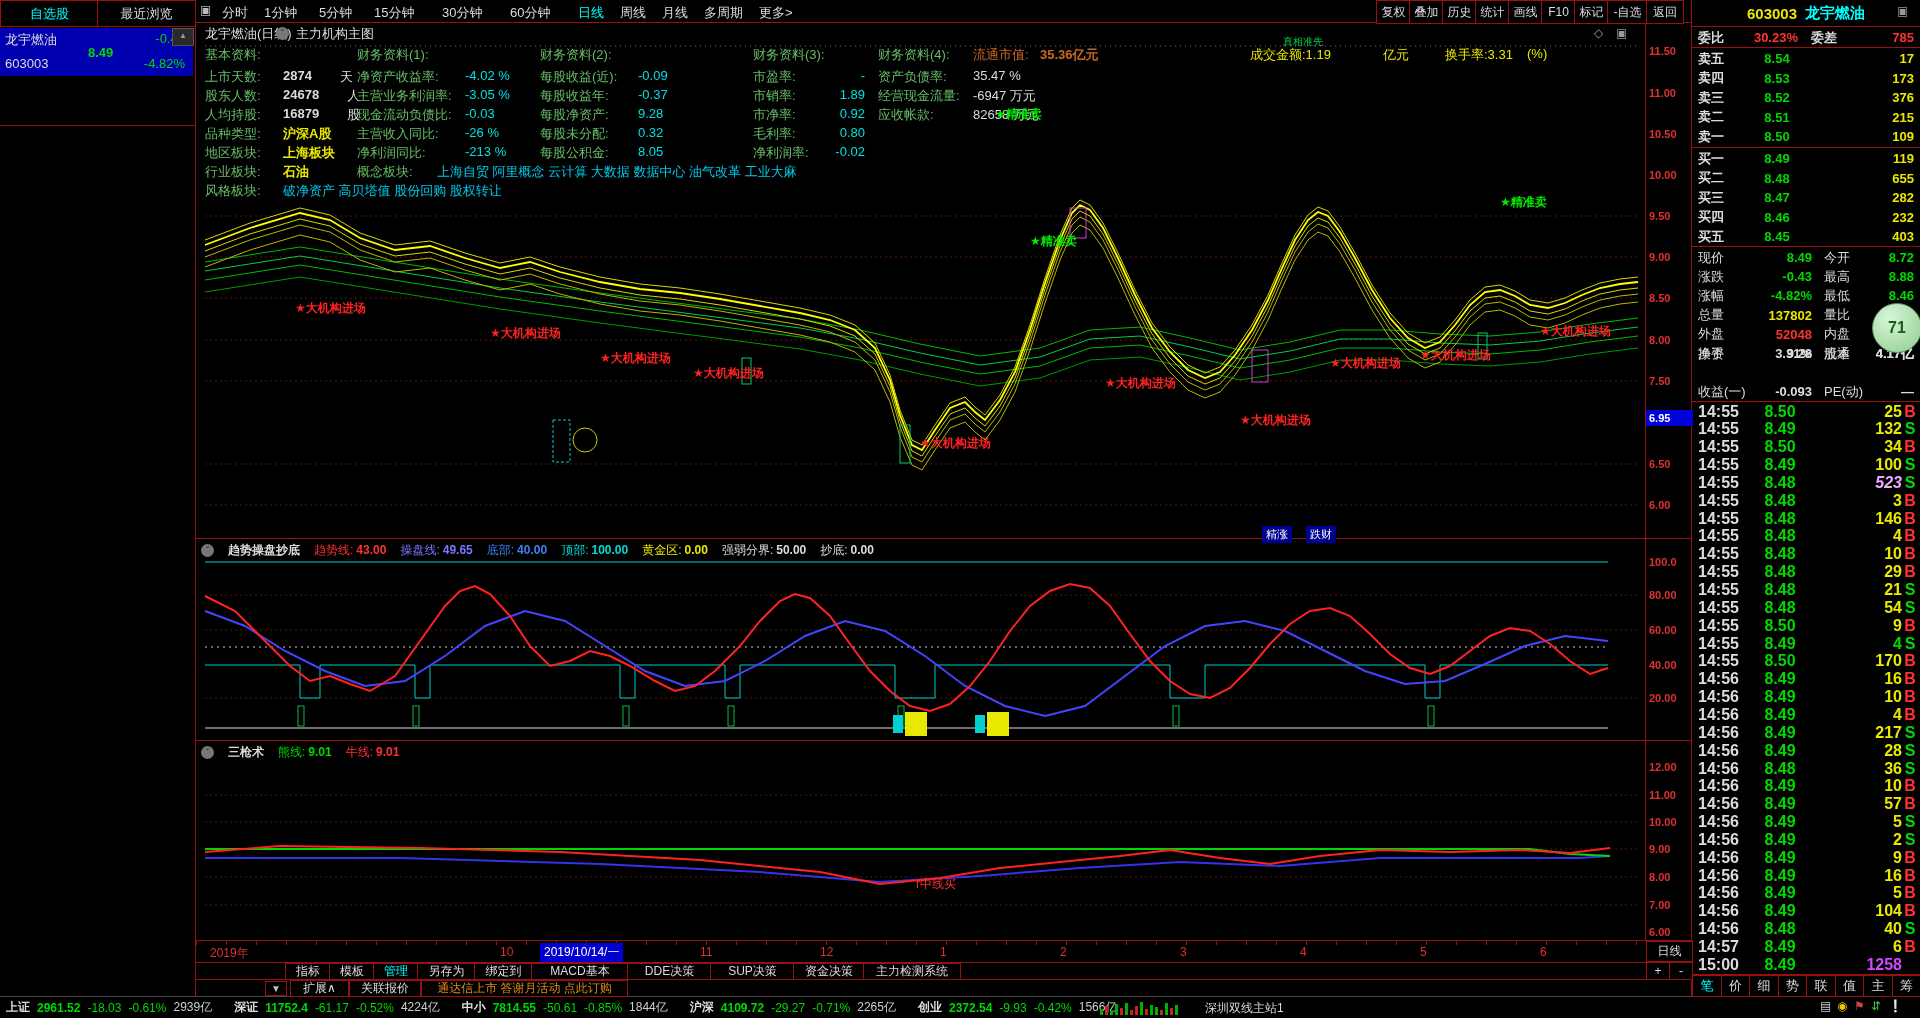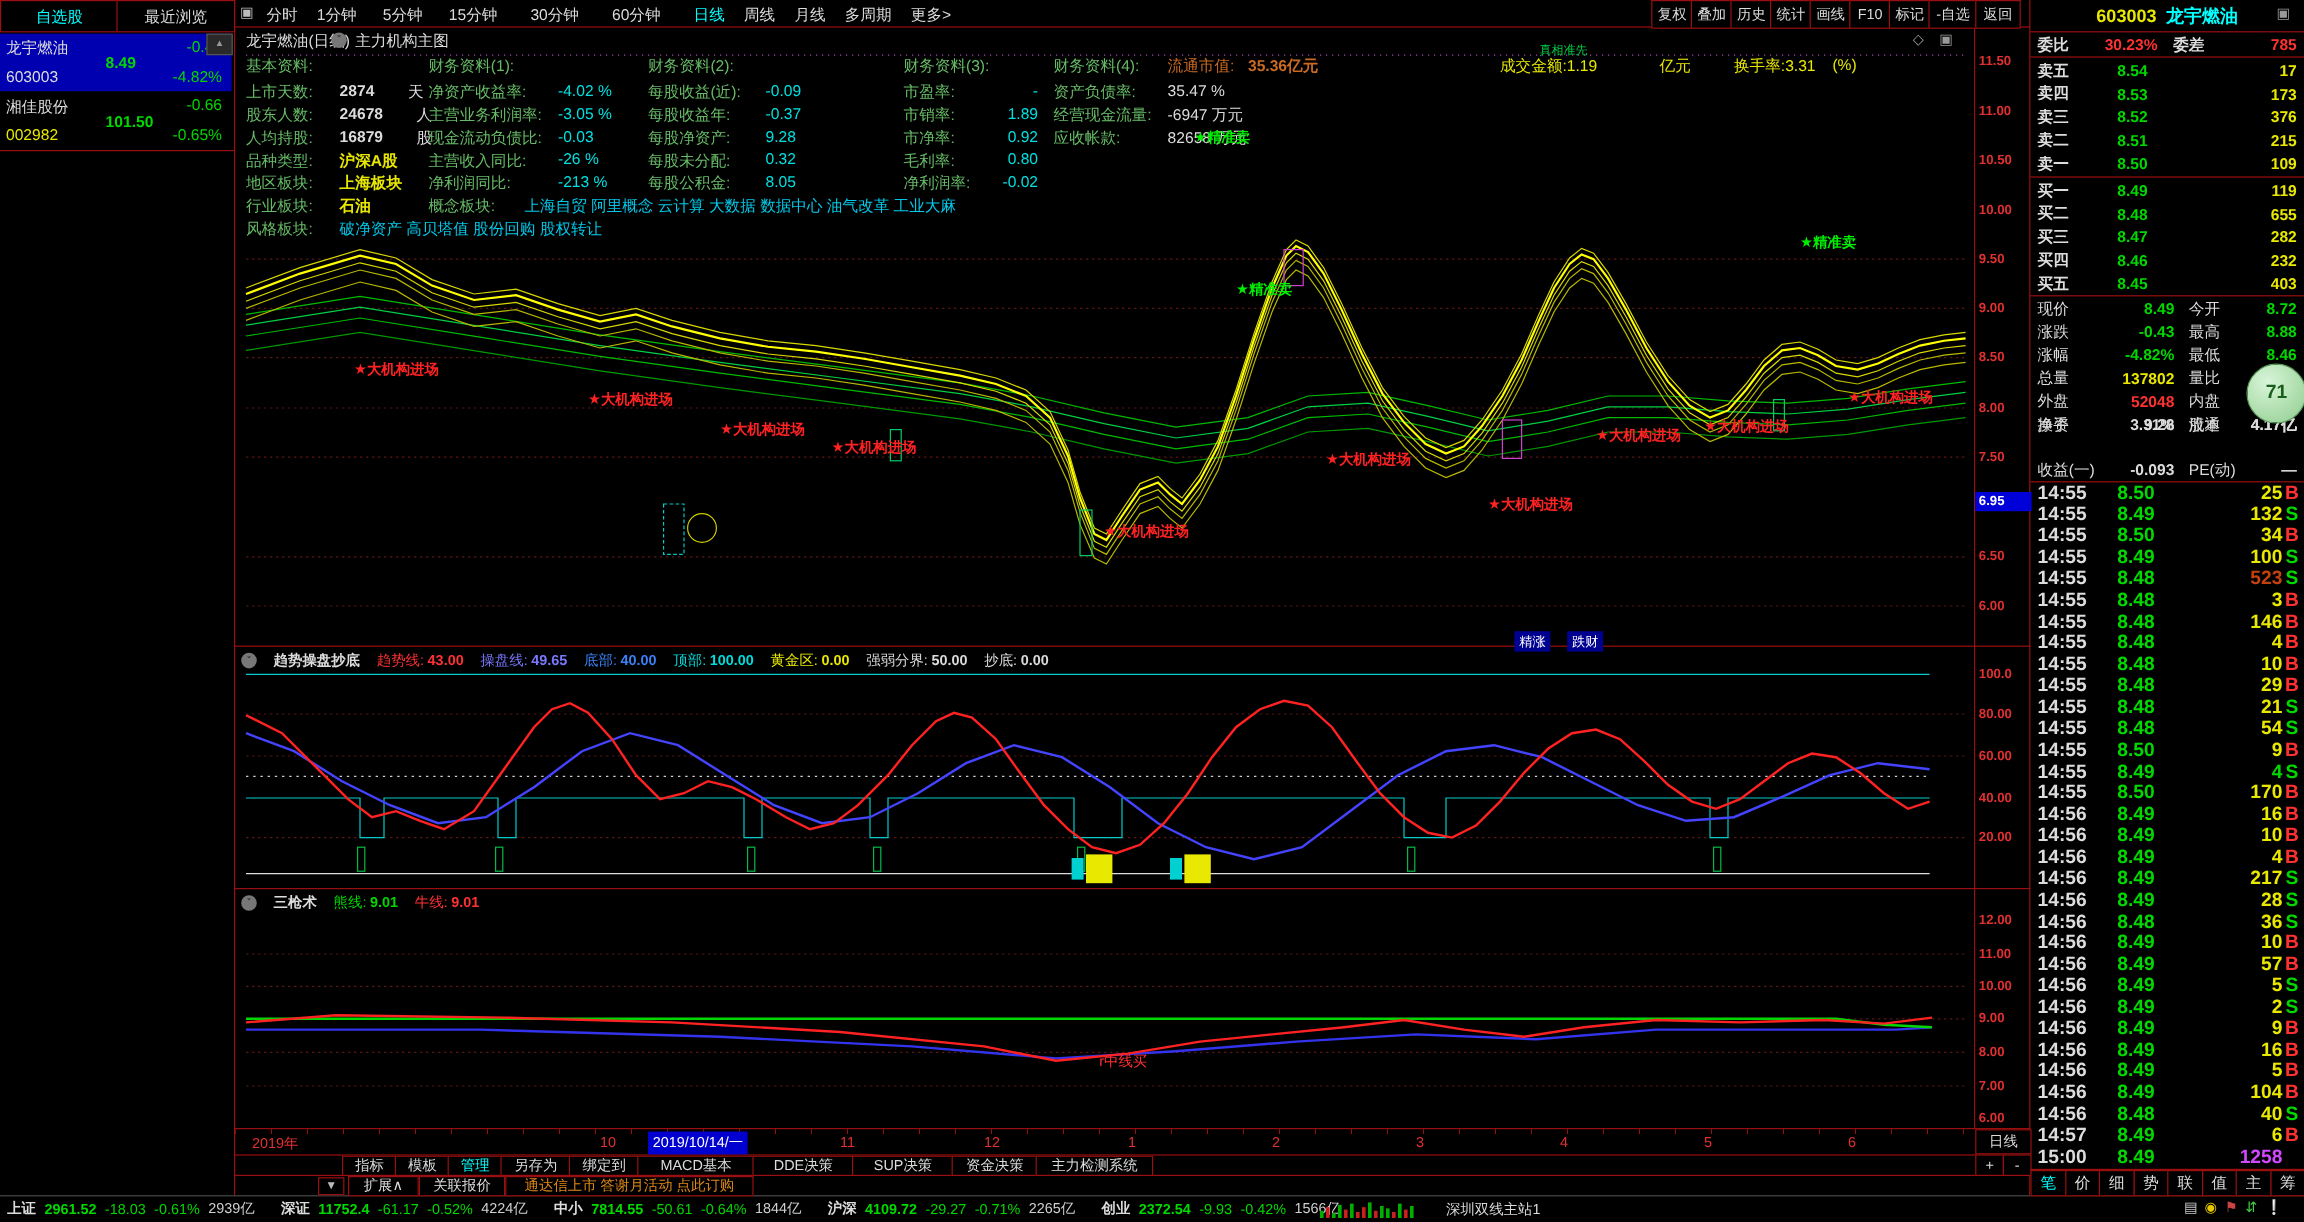--- a/index.html
+++ b/index.html
@@ -128,27 +128,20 @@
     <div class="abs" style="left: 0px; top: 996px; width: 1920px; height: 1px; background: rgb(74, 74, 74);"></div>
     <div class="abs cell f13" style="left: 0px; top: 0px; width: 97px; height: 25px; color: rgb(0, 255, 255);">自选股</div>
     <div class="abs cell f13" style="left: 97px; top: 0px; width: 97px; height: 25px; color: rgb(220, 220, 220);">最近浏览</div>
     <div class="abs" style="left: 0px; top: 28px; width: 193px; height: 48px; background: rgb(0, 0, 176);">
       <span class="w f13" style="position: absolute; left: 5px; top: 3px;">龙宇燃油</span>
       <span class="g f13" style="position: absolute; right: 8px; top: 3px;">-0.43</span>
       <span class="g f13 b" style="position: absolute; left: 88px; top: 17px;">8.49</span>
       <span class="f13" style="position: absolute; left: 5px; top: 28px; color: rgb(220, 220, 220);">603003</span>
       <span class="g f13" style="position: absolute; right: 8px; top: 28px;">-4.82%</span>
     </div>
-    <div class="abs" style="left: 0px; top: 77px; width: 193px; height: 48px; background: transparent;">
-      <span class="w f13" style="position: absolute; left: 5px; top: 3px;">湘佳股份</span>
-      <span class="g f13" style="position: absolute; right: 8px; top: 3px;">-0.66</span>
-      <span class="g f13 b" style="position: absolute; left: 88px; top: 17px;">101.50</span>
-      <span class="f13" style="position: absolute; left: 5px; top: 28px; color: rgb(232, 232, 0);">002982</span>
-      <span class="g f13" style="position: absolute; right: 8px; top: 28px;">-0.65%</span>
-    </div>
     <div class="abs" style="left: 172px; top: 28px; width: 20px; height: 16px; background: rgb(42, 42, 42); border: 1px solid rgb(85, 85, 85); color: rgb(153, 153, 153); font-size: 8px; text-align: center; line-height: 14px;">▲</div>
     <div class="abs f12" style="left: 200px; top: 3px; color: rgb(187, 187, 187);">▣</div>
     <div class="abs f13" style="left: 222px; top: 4px; color: rgb(220, 220, 220);">分时</div>
     <div class="abs f13" style="left: 264px; top: 4px; color: rgb(220, 220, 220);">1分钟</div>
     <div class="abs f13" style="left: 319px; top: 4px; color: rgb(220, 220, 220);">5分钟</div>
     <div class="abs f13" style="left: 374px; top: 4px; color: rgb(220, 220, 220);">15分钟</div>
     <div class="abs f13" style="left: 442px; top: 4px; color: rgb(220, 220, 220);">30分钟</div>
     <div class="abs f13" style="left: 510px; top: 4px; color: rgb(220, 220, 220);">60分钟</div>
     <div class="abs f13" style="left: 578px; top: 4px; color: rgb(0, 255, 255);">日线</div>
     <div class="abs f13" style="left: 620px; top: 4px; color: rgb(220, 220, 220);">周线</div>
@@ -499,21 +492,21 @@
     </div>
     <div class="abs tick-row" style="top: 456.55px;">
       <span class="tt">14:55</span>
       <span class="tp g">8.49</span>
       <span class="tv" style="color: rgb(232, 232, 0);">100</span>
       <span class="ts" style="color: rgb(0, 216, 0);">S</span>
     </div>
     <div class="abs tick-row" style="top: 474.4px;">
       <span class="tt">14:55</span>
       <span class="tp g">8.48</span>
-      <span class="tv" style="color: #c2410c;">523</span>
+      <span class="tv" style="color: #f0abfc; font-style: italic;">523</span>
       <span class="ts" style="color: rgb(0, 216, 0);">S</span>
     </div>
     <div class="abs tick-row" style="top: 492.25px;">
       <span class="tt">14:55</span>
       <span class="tp g">8.48</span>
       <span class="tv" style="color: rgb(232, 232, 0);">3</span>
       <span class="ts" style="color: rgb(255, 48, 48);">B</span>
     </div>
     <div class="abs tick-row" style="top: 510.1px;">
       <span class="tt">14:55</span>
@@ -692,21 +685,21 @@
         <span class="w b">深证</span>
         <span class="g b">11752.4</span>
         <span class="g">-61.17</span>
         <span class="g">-0.52%</span>
         <span style="color: rgb(207, 207, 207);">4224亿</span>
       </span>
       <span class="row" style="gap: 7px; white-space: nowrap;">
         <span class="w b">中小</span>
         <span class="g b">7814.55</span>
         <span class="g">-50.61</span>
-        <span class="g">-0.64%</span>
+        <span class="g">-0.85%</span>
         <span style="color: rgb(207, 207, 207);">1844亿</span>
       </span>
       <span class="row" style="gap: 7px; white-space: nowrap;">
         <span class="w b">沪深</span>
         <span class="g b">4109.72</span>
         <span class="g">-29.27</span>
         <span class="g">-0.71%</span>
         <span style="color: rgb(207, 207, 207);">2265亿</span>
       </span>
       <span class="row" style="gap: 7px; white-space: nowrap;">

